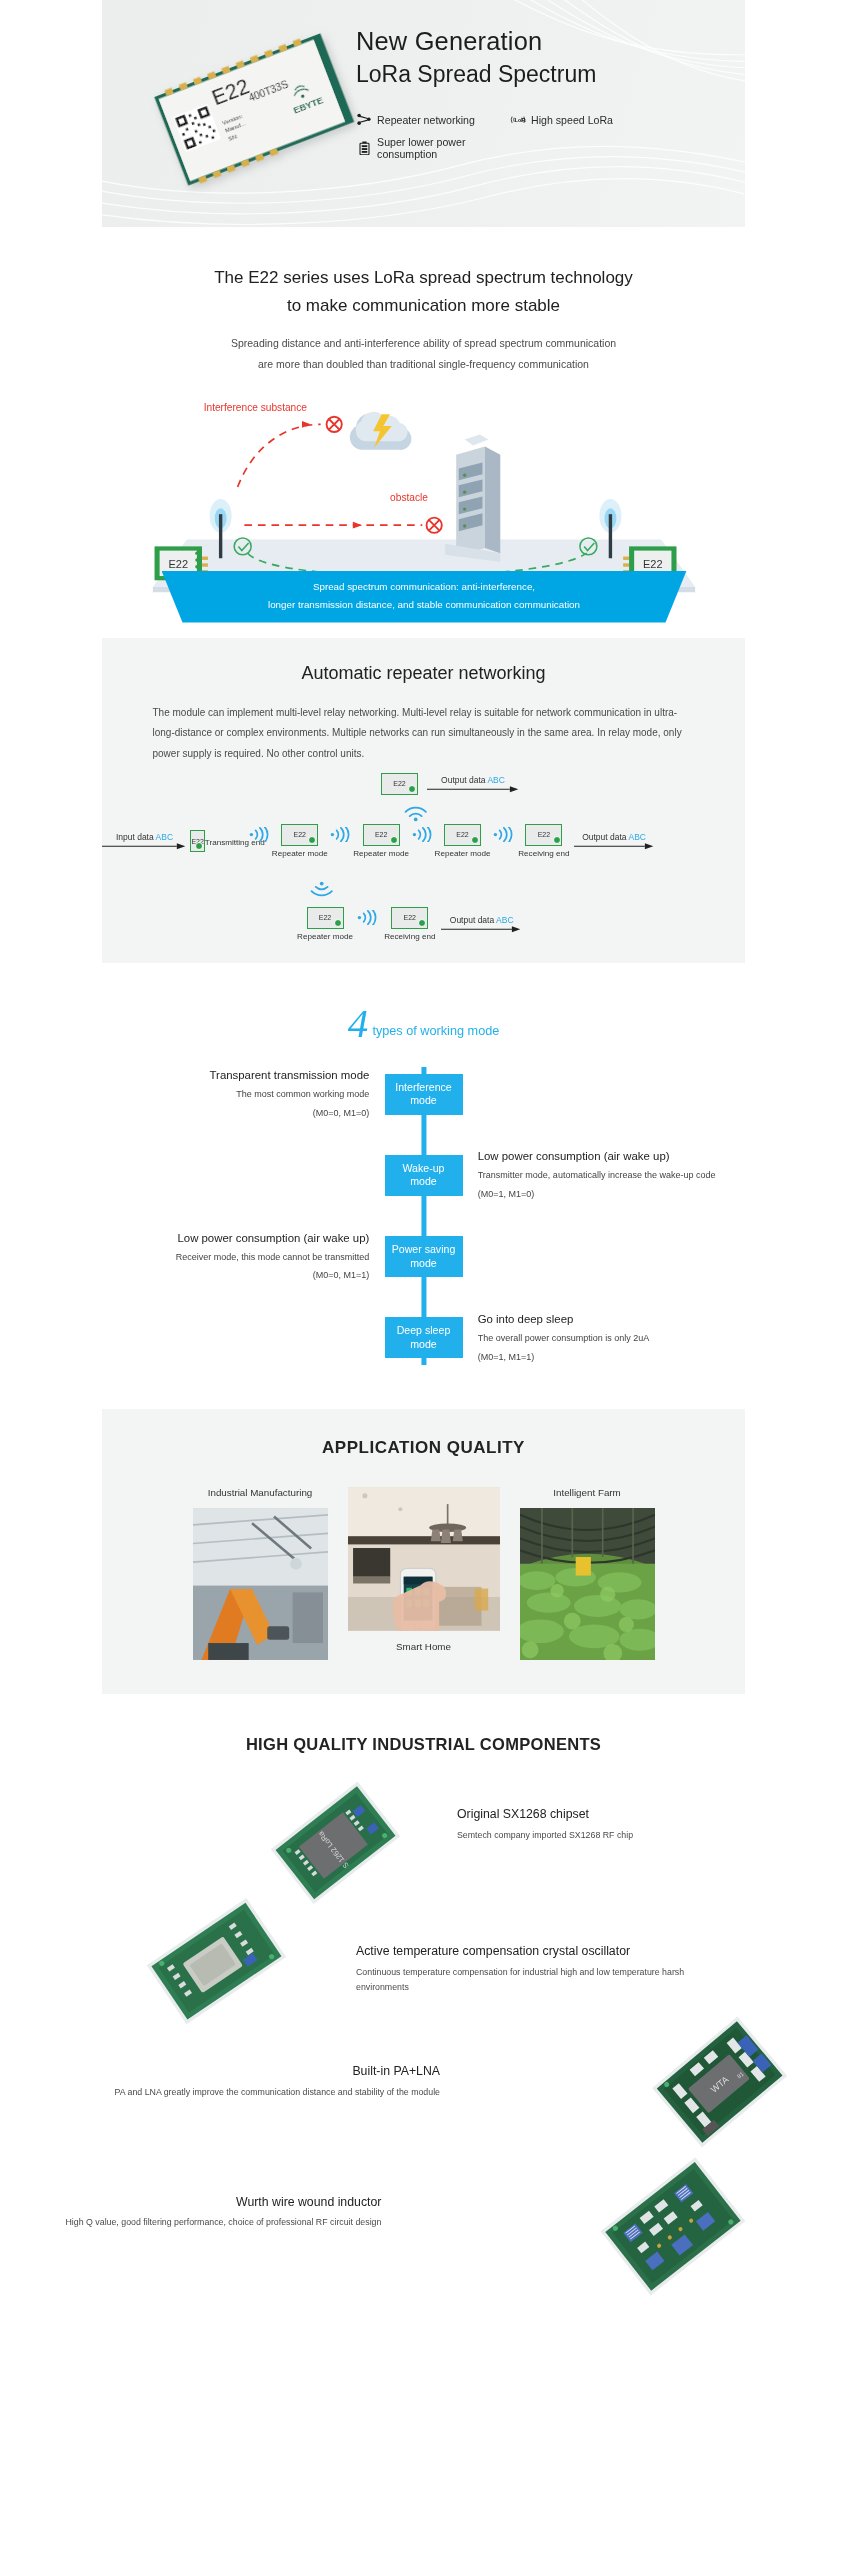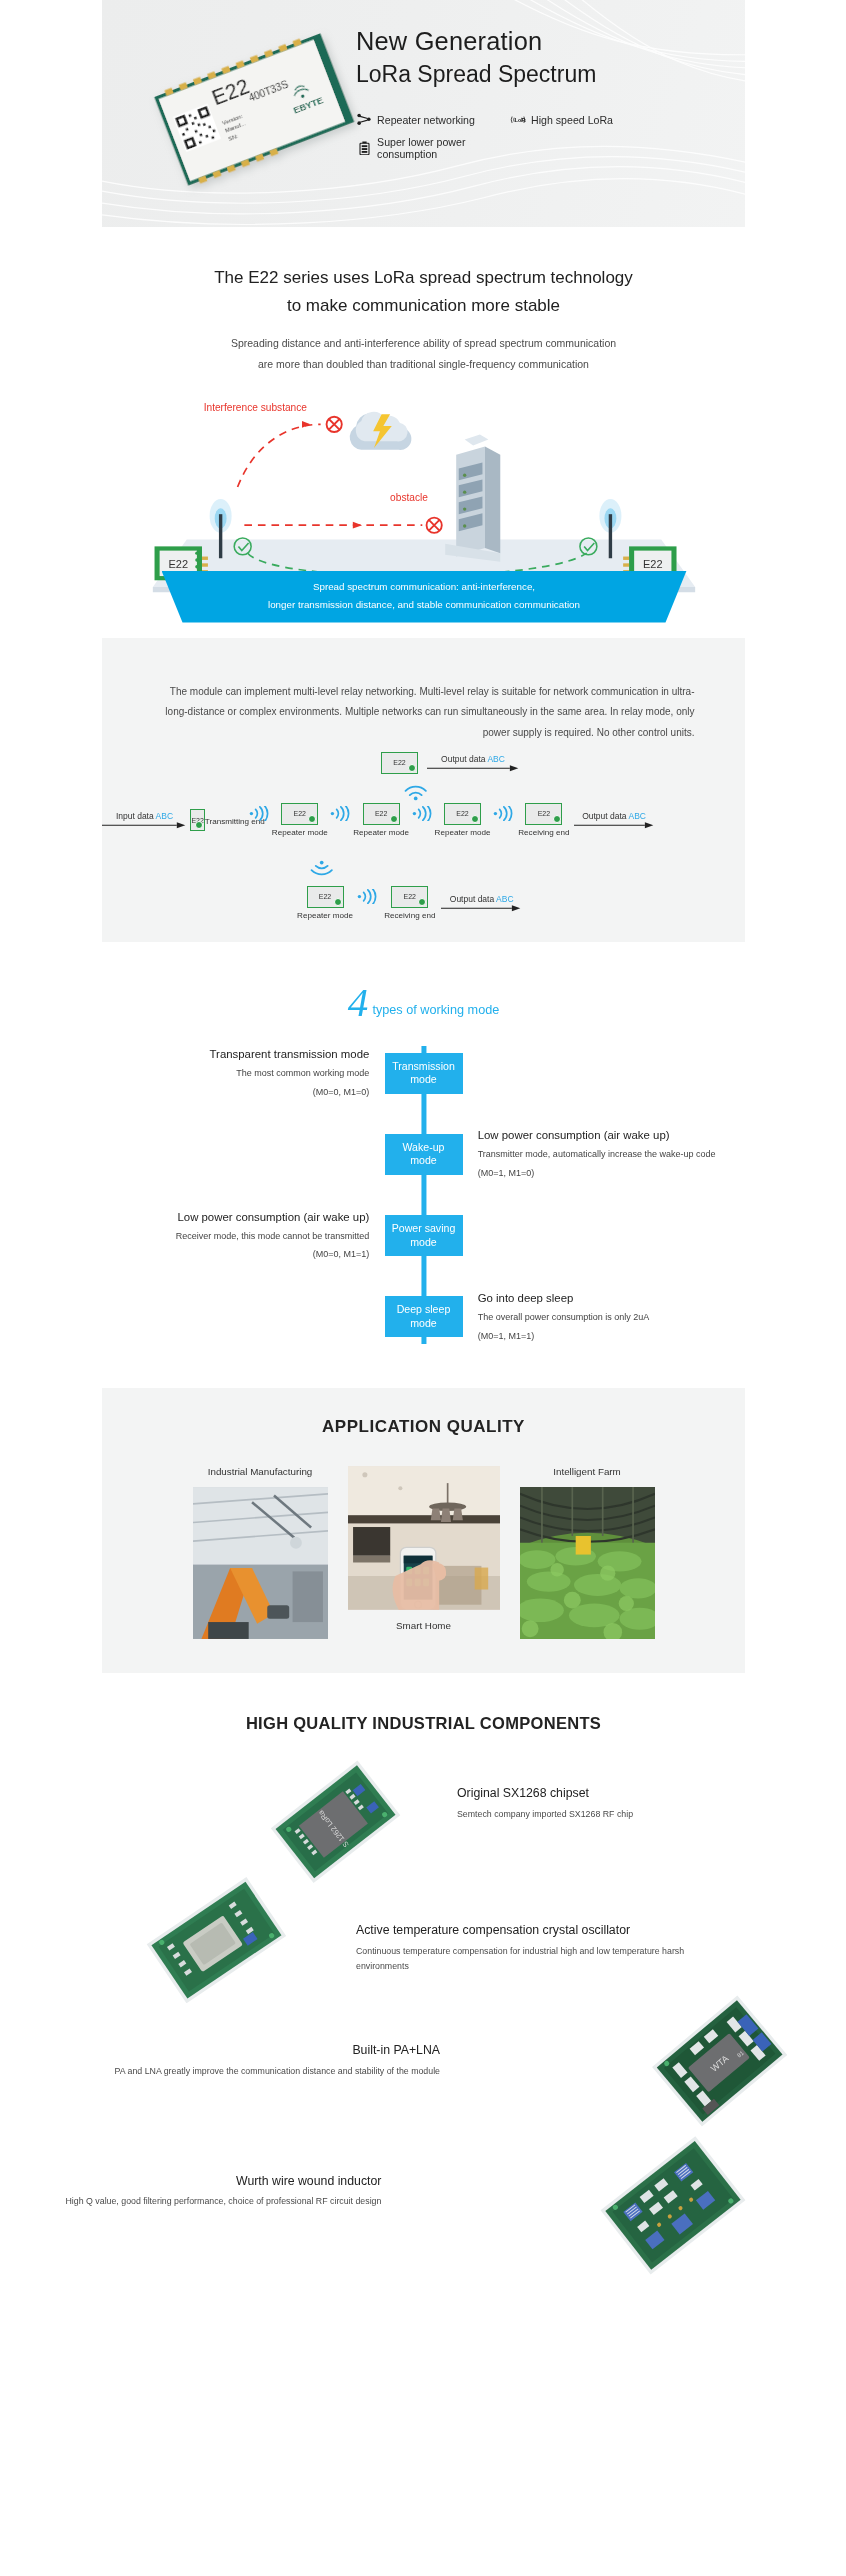--- a/index.html
+++ b/index.html
@@ -38,21 +38,21 @@
   .sec2 p { font-size:10.5px; color:#4a4a4a; line-height:2.0; margin-top:13.5px; }
 
   
   .scene { position:relative; width:644px; height:212px; margin:12px auto 0; }
 
   
   .sec3 { margin:39px 102px 0; background:#f3f4f4; padding:25.4px 0 29px; }
   .sec3 h2 { text-align:center; font-size:18px; font-weight:400; color:#212121; }
   .sec3 p {
     width:542px; margin:18.6px auto 0; font-size:10px;
-    color:#4a4a4a; line-height:2.06; text-align:right;
+    color:#4a4a4a; line-height:2.06; text-align:left;
   }
   .relay { position:relative; width:661px; height:161px; margin:8.5px auto 0; }
   .mod-box {
     width:37px; height:22px; border:1.7px solid #2e9e4a; background:#e9eaea;
     display:flex; align-items:center; justify-content:center;
     font-size:7px; color:#333; position:relative;
   }
   .mod-box::after {
     content:""; position:absolute; right:0.8px; bottom:0.8px;
     width:6px; height:6px; border-radius:50%;
@@ -375,20 +375,21 @@
                       clip-path:polygon(0 0,100% 0,96% 100%,4% 100%);">
             <div>Spread spectrum communication: anti-interference,</div>
             <div>longer transmission distance, and stable communication communication</div>
           </div>
         </div>
       </div>
     </div>
   </section>
 
   <section class="sec3">
+    <h2>Automatic repeater networking</h2>
     <p>The module can implement multi-level relay networking. Multi-level relay is suitable for network communication in ultra-long-distance or complex environments. Multiple networks can run simultaneously in the same area. In relay mode, only power supply is required. No other control units.</p>
 
     <div class="relay">
 
       <div style="position:absolute; left:279px; top:0; display:flex; align-items:center; gap:8.5px;">
         <div class="mod-box">
           <span>E22</span>
         </div>
         <div style="display:flex; flex-direction:column; align-items:center;">
           <div class="dlabel">
@@ -565,21 +566,21 @@
     <div class="flow">
       <div class="spine"></div>
 
       <div class="flow-row">
         <div class="side side-l">
           <div class="t">Transparent transmission mode</div>
           <div class="d">The most common working mode</div>
           <div class="d">(M0=0,  M1=0)</div>
         </div>
         <div style="width:78px;">
-          <div class="mode-chip">Transmission mode</div>
+          <div class="mode-chip">Interference mode</div>
         </div>
         <div class="side side-r"></div>
       </div>
 
       <div class="flow-row">
         <div class="side side-l"></div>
         <div style="width:78px;">
           <div class="mode-chip">Wake-up mode</div>
         </div>
         <div class="side side-r">

